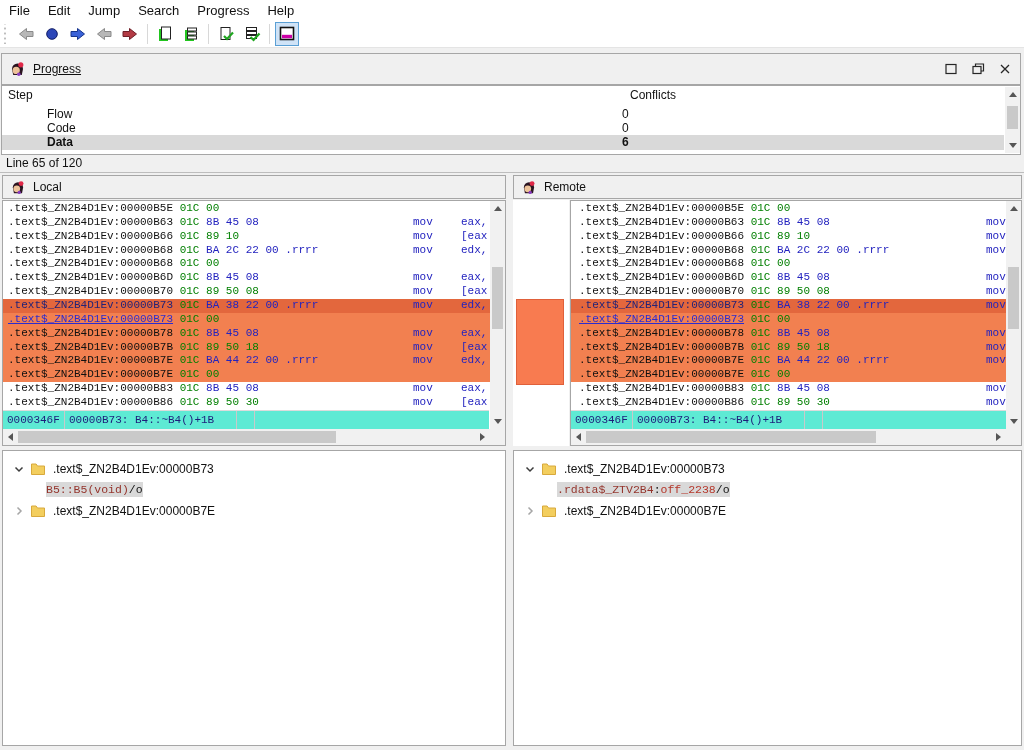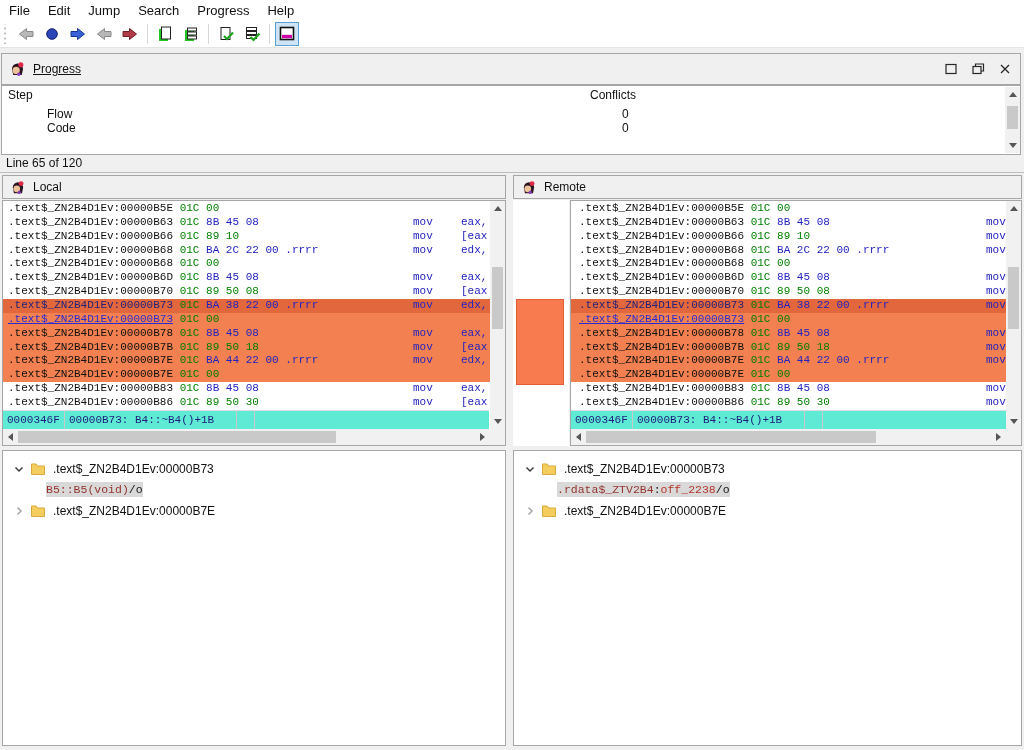--- a/index.html
+++ b/index.html
@@ -26,21 +26,21 @@
                display:flex;align-items:center;font-size:12px;color:#111;box-sizing:border-box;}
   .panel-title .p-icon{margin-left:7px;display:flex;}
   .panel-title .p-label{margin-left:8px;}
   .win-btns{position:absolute;right:6px;top:0;height:100%;display:flex;align-items:center;gap:9px;}
   .win-btn{width:18px;height:16px;display:flex;align-items:center;justify-content:center;}
 
   .progress-table{position:absolute;left:1px;top:85px;width:1020px;height:70px;background:#fff;
                   border:1px solid #a6a6a6;box-sizing:border-box;font-size:12px;color:#111;overflow:hidden;}
   .pt-header{position:absolute;left:0;top:2px;height:19px;width:100%;}
   .pt-header .h-step{position:absolute;left:6px;}
-  .pt-header .h-conf{position:absolute;left:588px;}
+  .pt-header .h-conf{position:absolute;left:628px;}
   .pt-rows{position:absolute;left:0;top:21px;right:16px;}
   .pt-row{position:relative;height:14px;line-height:14px;}
   .pt-row.sel{background:var(--c-sel,#d9d9d9);height:15px;line-height:15px;}
   .pt-row.bold{font-weight:bold;}
   .pt-step{position:absolute;left:45px;}
   .pt-conf{position:absolute;left:620px;}
 
   .line-strip{position:absolute;left:0;top:155px;width:1024px;height:17px;background:#f0f0f0;
               border-bottom:1px solid #bdbdbd;font-size:12px;color:#111;line-height:17px;}
   .line-strip span{margin-left:6px;}
@@ -237,20 +237,24 @@
       <span class="h-conf">Conflicts</span>
     </div>
     <div class="pt-rows" id="progress-rows">
         <div class="pt-row">
           <span class="pt-step">Flow</span>
           <span class="pt-conf">0</span>
         </div>
         <div class="pt-row">
           <span class="pt-step">Code</span>
           <span class="pt-conf">0</span>
+        </div>
+        <div class="pt-row sel bold">
+          <span class="pt-step">Data</span>
+          <span class="pt-conf">6</span>
         </div>
       </div>
     <div style="position:absolute;right:0;top:1px;width:15px;height:66px;background:#f1f1f1;">
       <div class="sb-btn" style="top:0;">
           <div class="tri-u"></div>
         </div>
       <div class="vthumb" style="top:19px;height:23px;"></div>
       <div class="sb-btn" style="bottom:0;top:auto;">
           <div class="tri-d"></div>
         </div>

